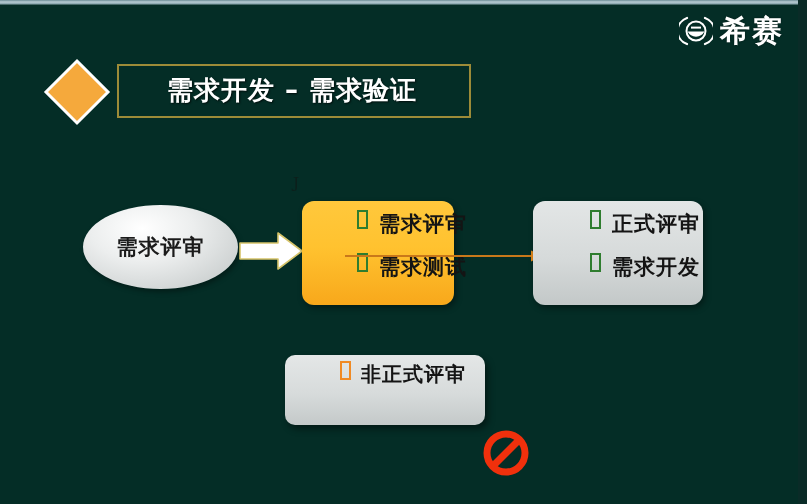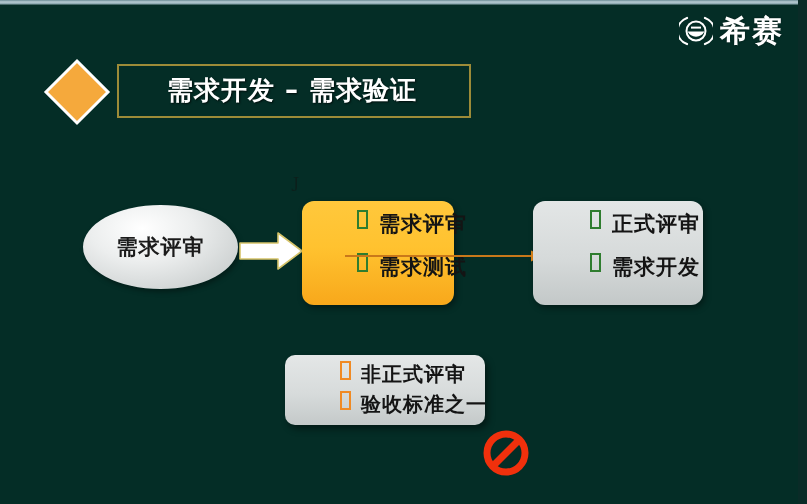--- a/index.html
+++ b/index.html
@@ -248,24 +248,20 @@
       <span class="bullet-glyph"></span>
       <span class="item-text">需求开发</span>
     </div>
   </div>
 
   <div class="shape" id="box-signoff">
     <div class="bullet-row">
       <span class="bullet-glyph orange"></span>
       <span class="item-text">非正式评审</span>
     </div>
-    <div class="bullet-row">
-      <span class="bullet-glyph orange"></span>
-      <span class="item-text">验收标准之一</span>
-    </div>
   </div>
 
   <span class="shape" id="no-sign">
     <svg width="48" height="48" viewBox="0 0 48 48" aria-hidden="true">
       <circle cx="24" cy="24" r="19" fill="none" stroke="#f0300c" stroke-width="7"></circle>
       <line x1="11" y1="37" x2="37" y2="11" stroke="#f0300c" stroke-width="7" stroke-linecap="butt"></line>
     </svg>
   </span>
 
   <div class="shape" id="cursor-artifact">J</div>

